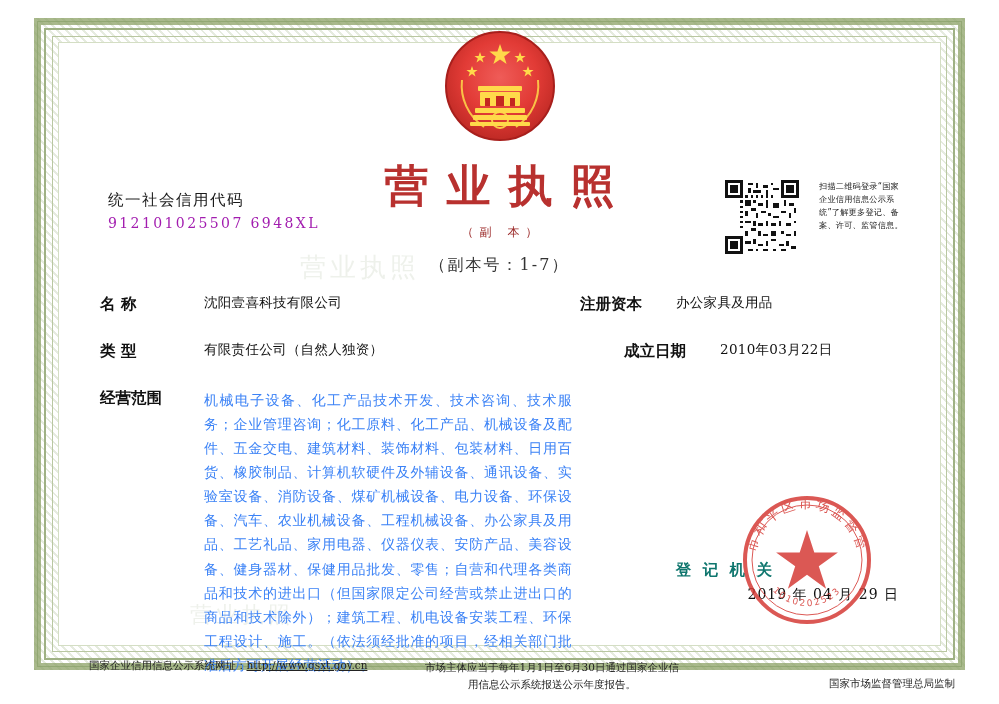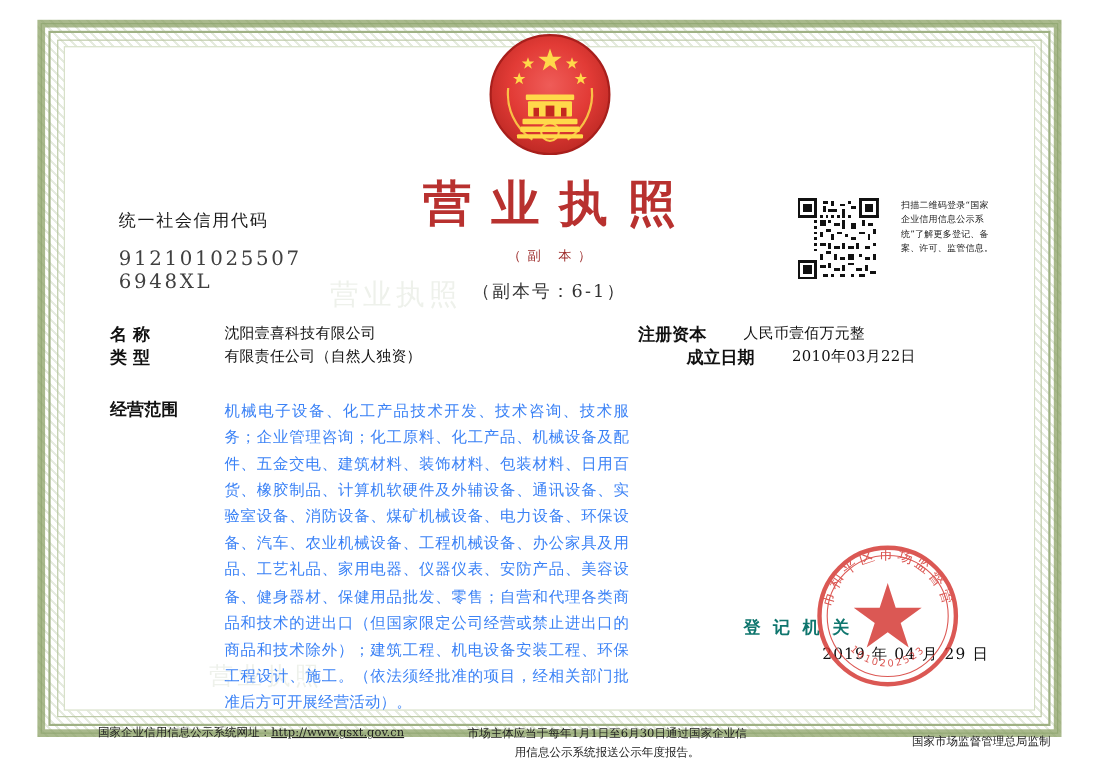--- a/index.html
+++ b/index.html
@@ -132,24 +132,24 @@
     top: 190px;
     width: 230px;
   }
   .credit-label {
     font-family: "DejaVu Serif", "Liberation Serif", serif;
     font-size: 15.5px;
     color: #1a1a1a;
     letter-spacing: 1.5px;
   }
   .credit-value {
-    margin-top: 14px;
-    font-family: "DejaVu Serif", "Liberation Serif", serif;
-    font-size: 18px;
-    color: #404040;
+    margin-top: 4px;
+    font-family: "DejaVu Serif", "Liberation Serif", serif;
+    font-size: 14px;
+    color: #a21caf;
     letter-spacing: 2.4px;
   }
 
   
   .qr-block {
     position: absolute;
     right: 96px;
     top: 180px;
     display: flex;
     align-items: flex-start;
@@ -191,21 +191,21 @@
     align-items: flex-start;
   }
   .val {
     font-family: "DejaVu Serif", "Liberation Serif", serif;
     font-size: 13.5px;
     color: #111;
     letter-spacing: 0.3px;
   }
   .val.small { font-size: 12.5px; }
 
-  .r1 { }
+  .r1 { margin-bottom: 26px; }
   .r2 { margin-bottom: 26px; gap: 44px; }
   .r3 { margin-bottom: 26px; }
   .label-cell {
     width: 104px;
     flex: none;
     display: flex;
     justify-content: space-between;
     font-family: "DejaVu Serif", "Liberation Serif", serif;
     font-size: 15.5px;
     font-weight: 600;
@@ -277,21 +277,21 @@
     font-family: "DejaVu Serif", "Liberation Serif", serif;
     font-size: 10.5px;
     color: #222;
   }
   .footer-left { width: 300px; padding-left: 45px; }
   .footer-center {
     width: 260px;
     text-align: center;
     line-height: 1.55;
   }
-  .footer-right { width: 240px; text-align: right; padding-top: 8px; }
+  .footer-right { width: 240px; text-align: right; padding-top: 18px; }
   .footer-url { text-decoration: underline; }
 
   
   .watermark {
     position: absolute;
     left: 0; right: 0; top: 0; bottom: 0;
     pointer-events: none;
     overflow: hidden;
   }
   .wm-text {
@@ -364,21 +364,21 @@
   </div>
 
   <div class="credit-block">
     <div class="credit-label">统一社会信用代码</div>
     <div class="credit-value">912101025507 6948XL</div>
   </div>
 
   <div class="title-block">
     <div class="main-title">营业执照</div>
     <div class="sub-title">（副 本）</div>
-    <div class="sub-title-2">（副本号：6-1）</div>
+    <div class="sub-title-2">（副本号：1-7）</div>
   </div>
 
   <div class="qr-block">
     <div class="qr-code">
       <svg viewBox="0 0 29 29" width="74" height="74" shape-rendering="crispEdges" aria-hidden="true">
         <rect width="29" height="29" fill="#ffffff"></rect>
         <g fill="#111111">
 
           <rect x="0" y="0" width="7" height="1"></rect>
             <rect x="0" y="6" width="7" height="1"></rect>
@@ -472,21 +472,21 @@
 
   <div class="fields">
 
     <div class="row r1">
       <div class="col-left">
         <div class="label-cell">名  称</div>
         <div class="val">沈阳壹喜科技有限公司</div>
       </div>
       <div class="col-right">
         <div class="label-cell-r">注册资本</div>
-        <div class="val">人民币壹佰万元整</div>
+        <div class="val">办公家具及用品</div>
       </div>
     </div>
 
     <div class="row r2">
       <div class="col-left">
         <div class="label-cell">类  型</div>
         <div class="val">有限责任公司（自然人独资）</div>
       </div>
       <div class="col-right">
         <div class="label-cell-r">成立日期</div>

